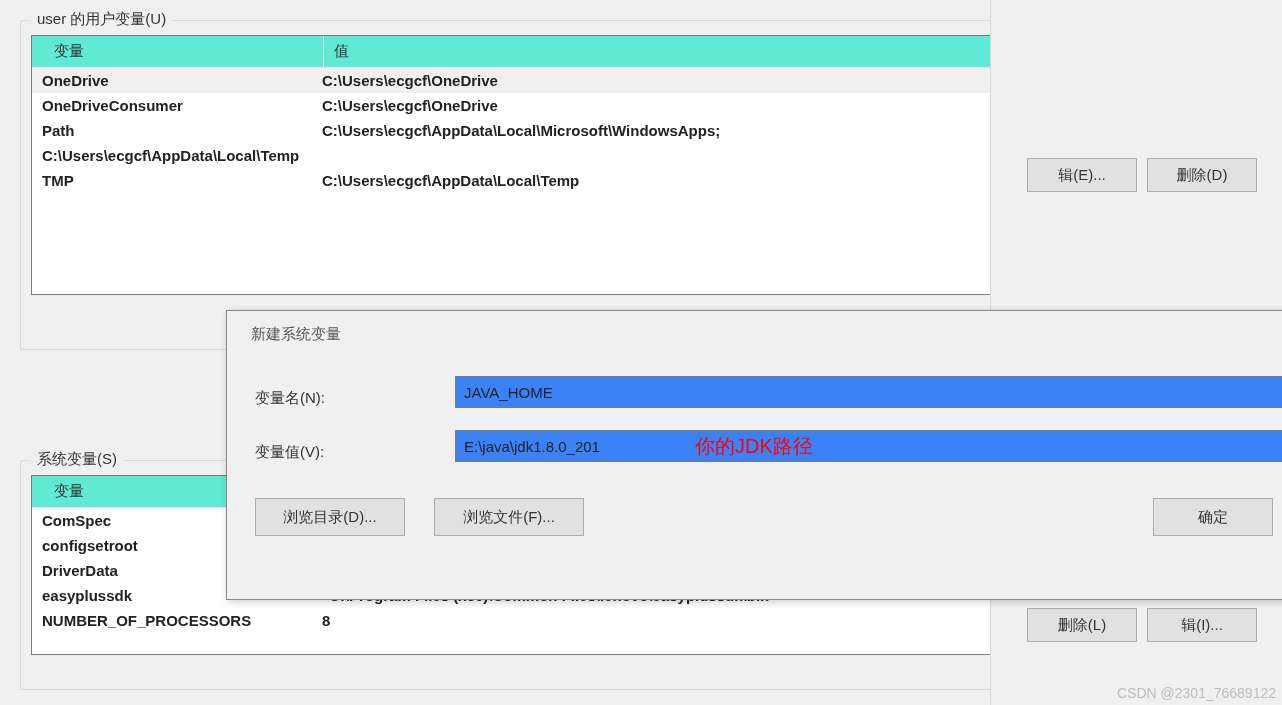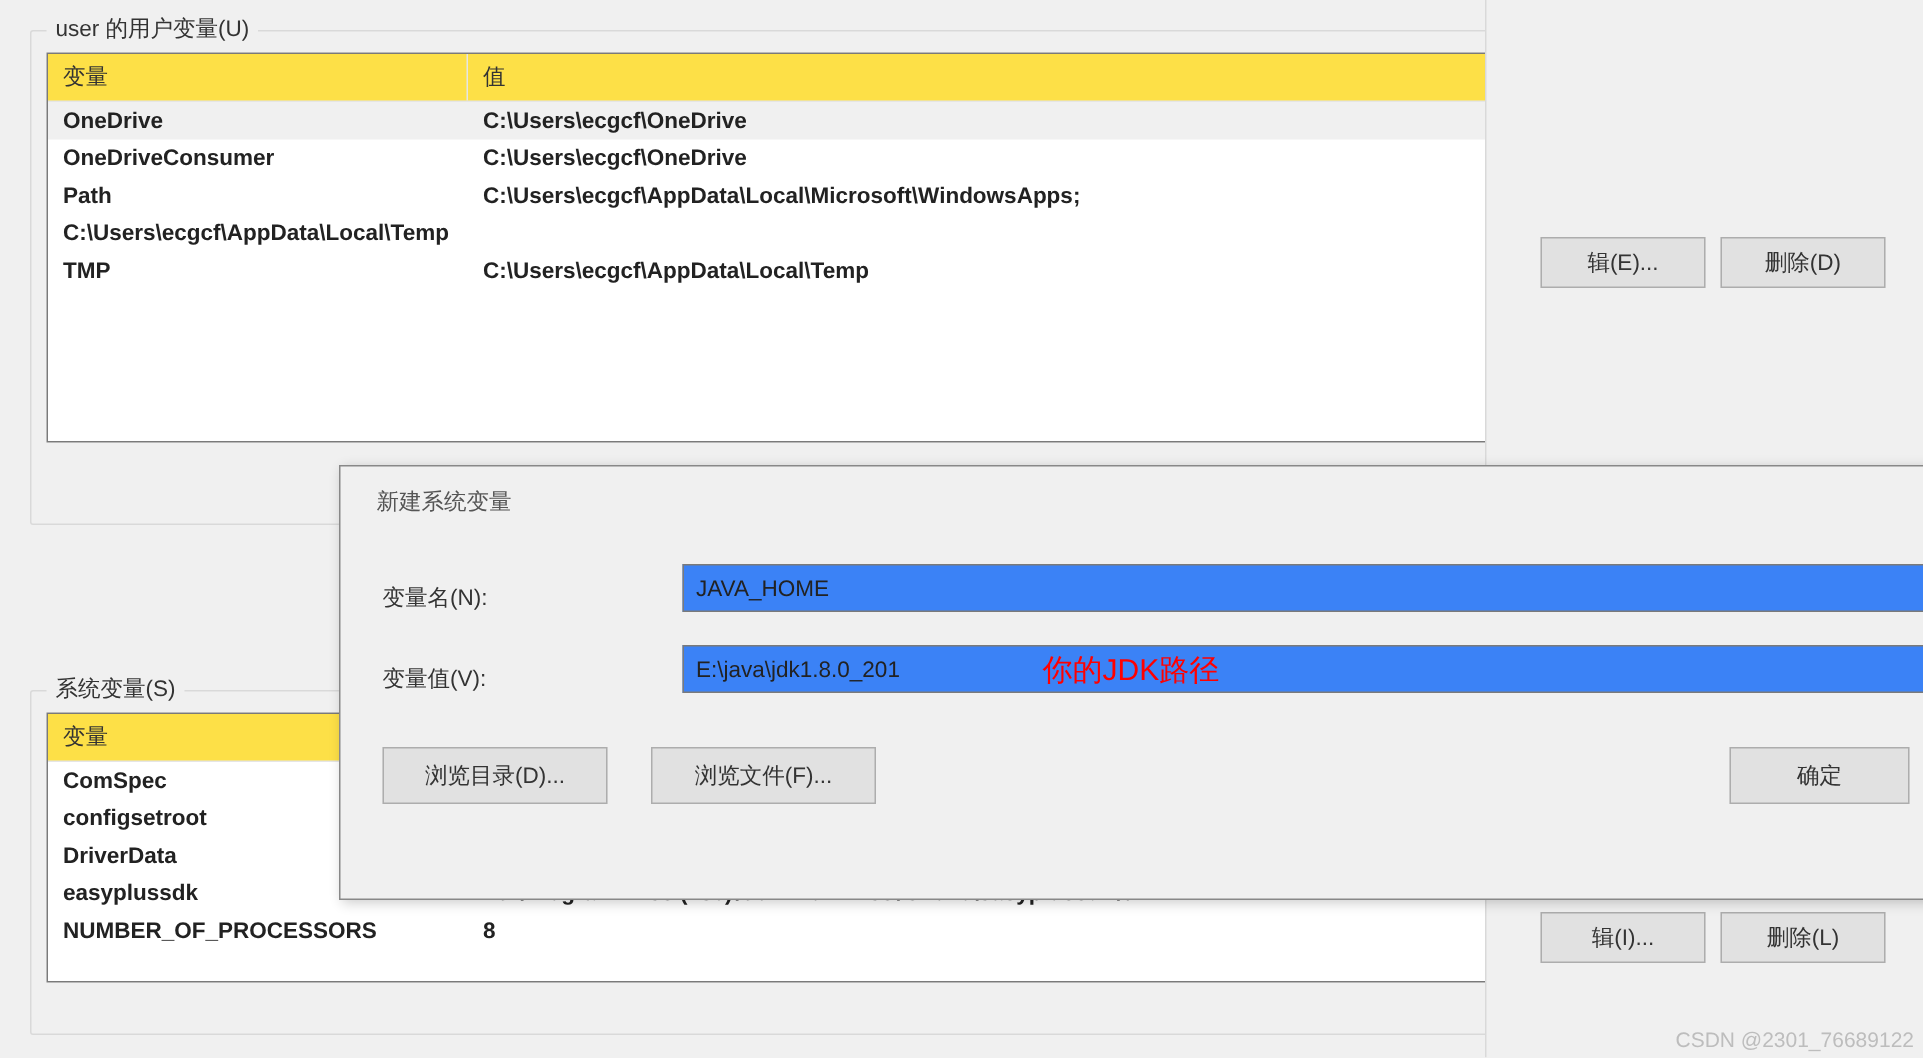--- a/index.html
+++ b/index.html
@@ -45,21 +45,22 @@
     }
     .listbox {
       border: 1px solid #7a7a7a;
       background: #fff;
       width: 100%;
       overflow: hidden;
     }
     .listbox-header {
       display: flex;
       border-bottom: 1px solid #e5e5e5;
-      background: #fde047;
+      background: #5eead4;
+      padding-left: 12px;
     }
     .listbox-header .col {
       padding: 6px 10px;
       font-size: 15px;
       color: #333;
       border-right: 1px solid #e5e5e5;
     }
     .listbox-row {
       display: flex;
       font-weight: bold;
@@ -256,24 +257,24 @@
   <div class="back-buttons-row" style="top:158px; left:36px;border-radius:14px;">
     <div class="back-btn">
         <span>辑(E)...</span>
       </div>
     <div class="back-btn">
         <span>删除(D)</span>
       </div>
   </div>
   <div class="back-buttons-row" style="top:608px; left:36px;">
     <div class="back-btn">
+        <span>删除(L)</span>
+      </div>
+    <div class="back-btn">
         <span>辑(I)...</span>
-      </div>
-    <div class="back-btn">
-        <span>删除(L)</span>
       </div>
   </div>
 </div>
 
 <div class="dialog">
   <div class="dialog-title">新建系统变量</div>
   <div class="dialog-body">
     <div class="field-row">
       <div class="field-label">变量名(N):</div>
       <div class="field-input-wrap">

